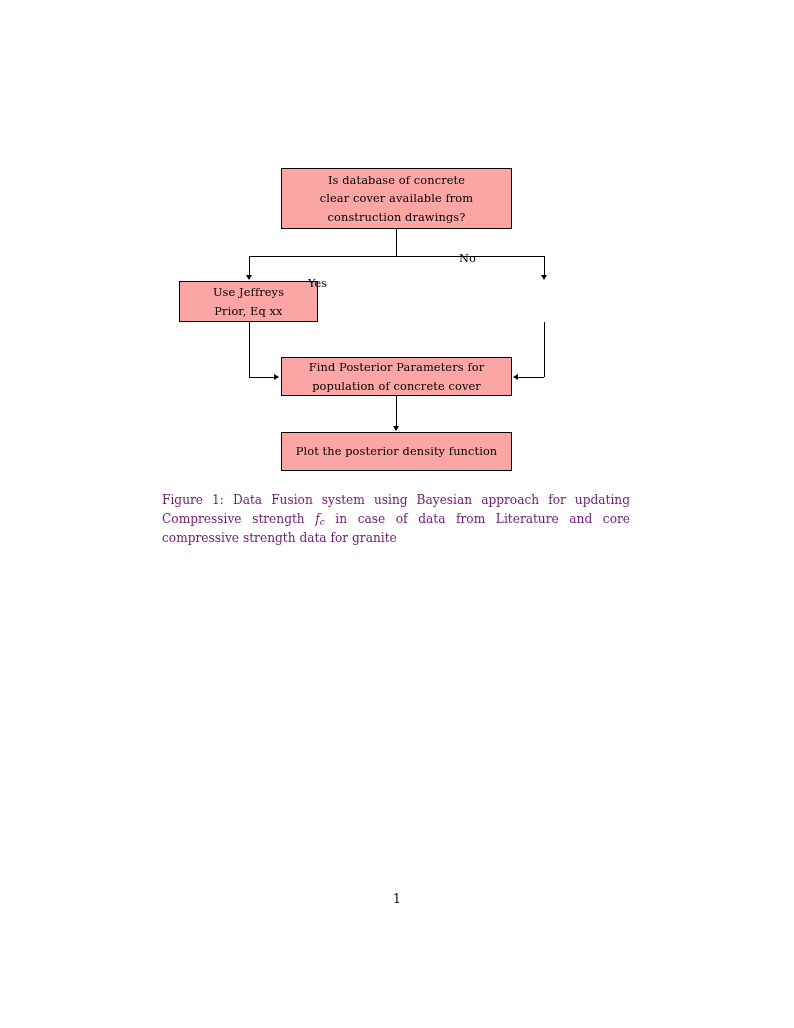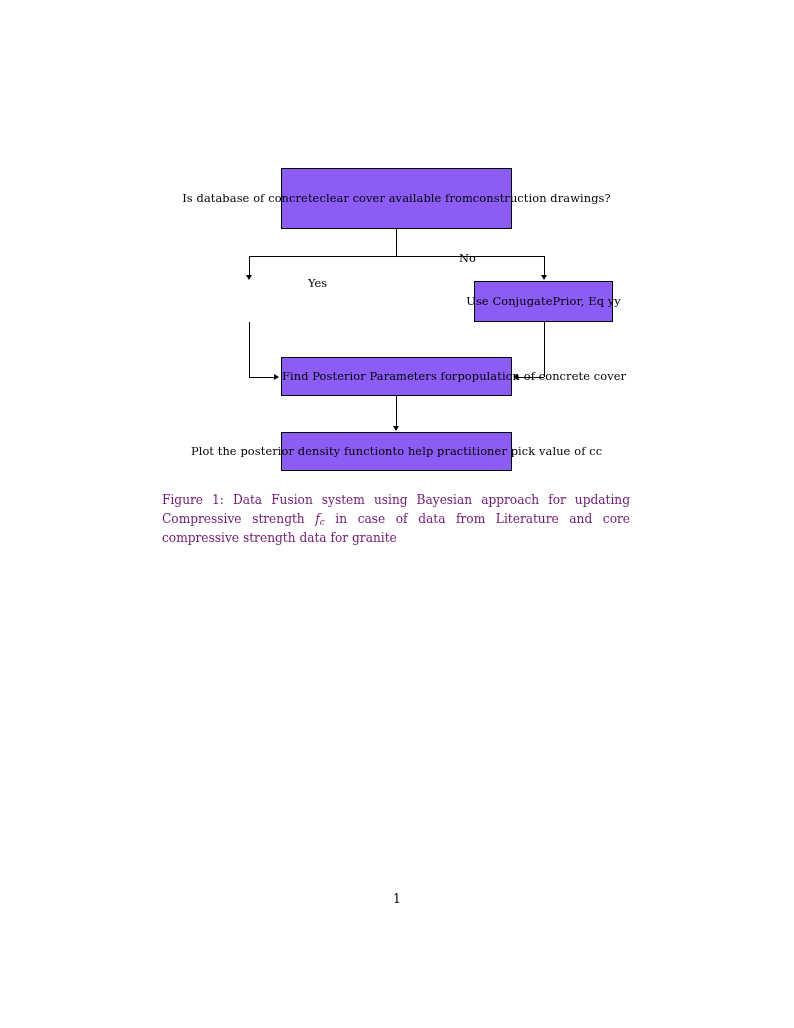--- a/index.html
+++ b/index.html
@@ -28,23 +28,23 @@
     position: absolute;
     left: 0; top: 0;
     width: 794px;
     height: 500px;
   }
 
   .node {
     position: absolute;
     box-sizing: border-box;
     border: 1px solid #000000;
-    background: #8b5cf6;
+    background: #fca5a5;
     display: flex;
-    flex-direction: row;
+    flex-direction: column;
     align-items: center;
     justify-content: center;
     text-align: center;
     font-size: 11.4px;
     line-height: 1.62;
     letter-spacing: 0.1px;
     z-index: 2;
   }
   .node .ln { display: block; white-space: nowrap; }
 
@@ -157,34 +157,33 @@
 
     <div class="ln-v" style="left:396px; top:396px; height:31px;"></div>
     <div class="arrow-d" style="left:392.8px; top:426px;"></div>
 
     <div class="node" id="node-question">
       <span class="ln">Is database of concrete</span>
       <span class="ln">clear cover available from</span>
       <span class="ln">construction drawings?</span>
     </div>
 
+    <div class="node" id="node-jeffreys">
+      <span class="ln">Use Jeffreys</span>
+      <span class="ln">Prior, Eq xx</span>
+    </div>
 
-    <div class="node" id="node-conjugate">
-      <span class="ln">Use Conjugate</span>
-      <span class="ln">Prior, Eq yy</span>
-    </div>
 
     <div class="node" id="node-posterior">
       <span class="ln">Find Posterior Parameters for</span>
       <span class="ln">population of concrete cover</span>
     </div>
 
     <div class="node" id="node-plot">
       <span class="ln">Plot the posterior density function</span>
-      <span class="ln">to help practitioner pick value of cc</span>
     </div>
 
     <div class="edge-label" id="label-yes">Yes</div>
     <div class="edge-label" id="label-no">No</div>
 
   </div>
 
   <div id="caption"><span>Figure 1:</span><span>&nbsp;</span><span>Data Fusion system using Bayesian approach for updating Compressive strength</span><span>&nbsp;</span><span class="mathvar">f</span><span class="mathsub">c</span><span>&nbsp;</span><span>in case of data from Literature and core compressive strength data for granite</span></div>
 
   <div id="page-number">1</div>

